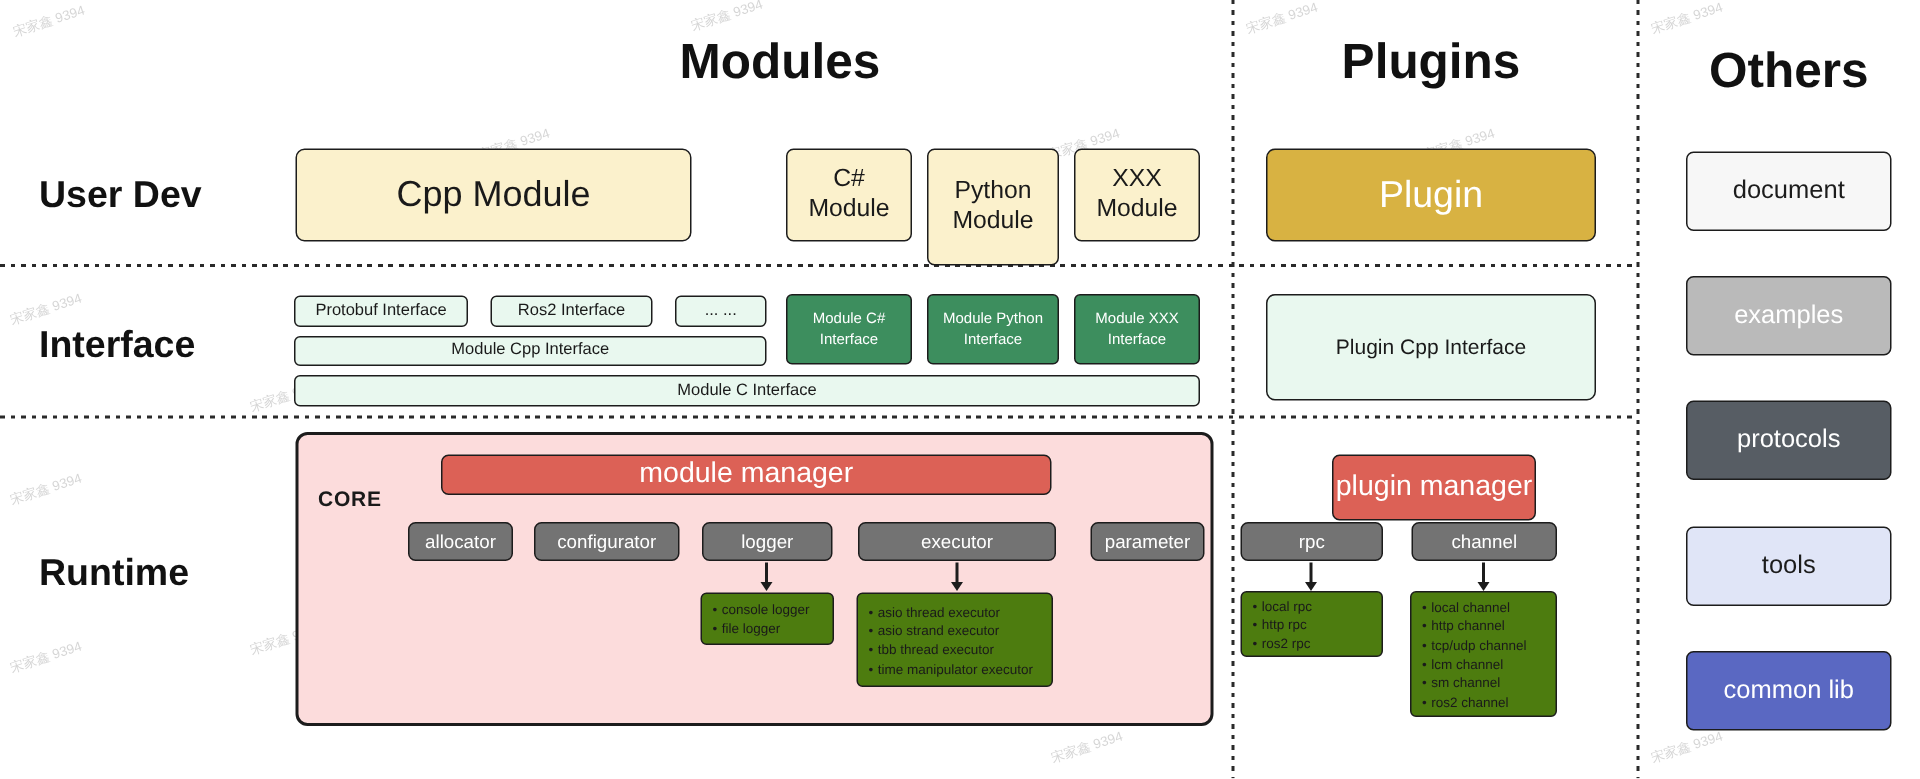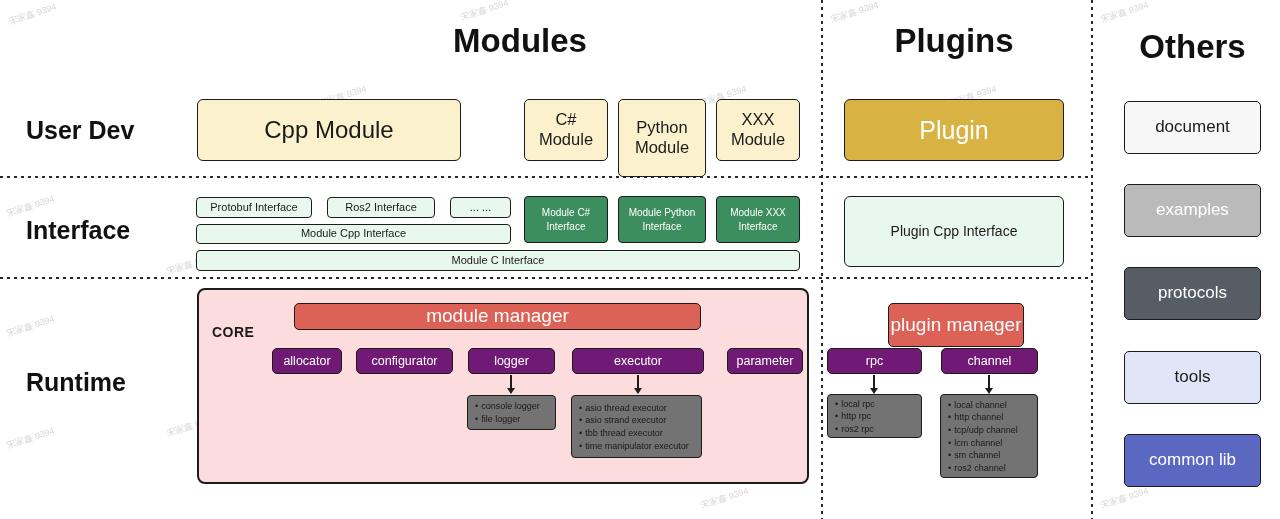--- a/index.html
+++ b/index.html
@@ -26,23 +26,23 @@
   .cream { background: #fbf1cc; }
   .cream-big { font-size: 24px; font-weight: 500; border-radius: 6px; }
   .cream-sm { font-size: 16.5px; font-weight: 500; padding: 2px; }
   .gold { background: #d8b242; color: #fff; font-size: 25px; font-weight: 500; border-radius: 6px; }
   .chip { background: #e9f8ef; font-size: 11px; border-radius: 4px; }
   .dkgreen { background: #3d8e5e; color: #fff; font-size: 10px; line-height: 1.35; padding: 2px; border-radius: 4px; }
   .ltgreen-big { background: #e9f8ef; font-size: 14px; border-radius: 6px; }
   .pinkbox { position: absolute; background: #fcdcdc; border: 2px solid #1c1c1c; border-radius: 8px; }
   .core-label { position: absolute; font-size: 14px; font-weight: 700; letter-spacing: .5px; }
   .redbar { background: #dc6156; color: #fff; font-size: 19px; }
-  .redbox { background: #701a75; color: #fff; font-size: 12.5px; }
+  .redbox { background: #737373; color: #fff; font-size: 12.5px; }
   .implbox {
-    position: absolute; background: #737373; border: 1.5px solid #1c1c1c; border-radius: 4px;
+    position: absolute; background: #4d7c0f; border: 1.5px solid #1c1c1c; border-radius: 4px;
     padding: 4px 5px 3px 7px; display: flex; flex-direction: column; justify-content: center;
   }
   .impl-item { font-size: 9px; line-height: 1.4; color: #1a1a1a; white-space: nowrap; text-align: left; }
   .impl-item::before { content: "•"; margin-right: 3px; }
   .arrow { position: absolute; width: 10px; }
   .arrow .line { width: 1.5px; height: 13px; background: #1c1c1c; margin: 0 auto; }
   .arrow .head { width: 0; height: 0; border-left: 4px solid transparent; border-right: 4px solid transparent; border-top: 6px solid #1c1c1c; margin: 0 auto; }
   .other { font-size: 17px; border-radius: 5px; }
 </style>
 </head>

